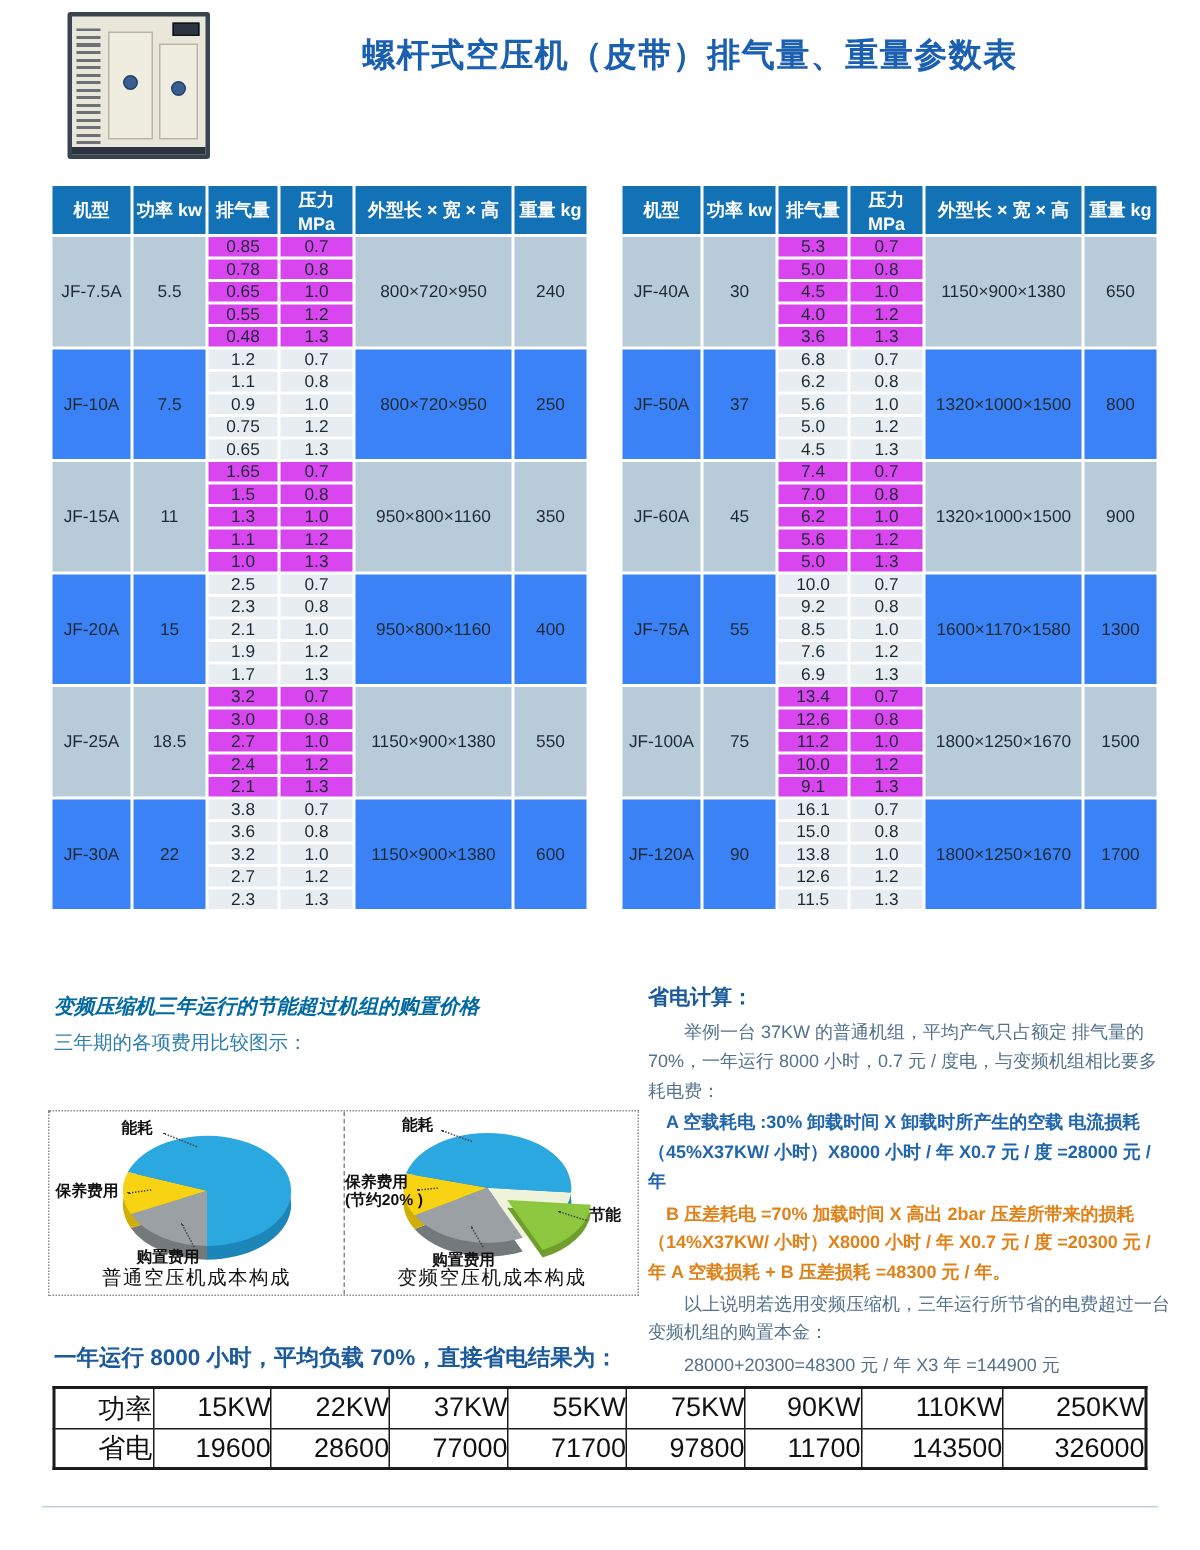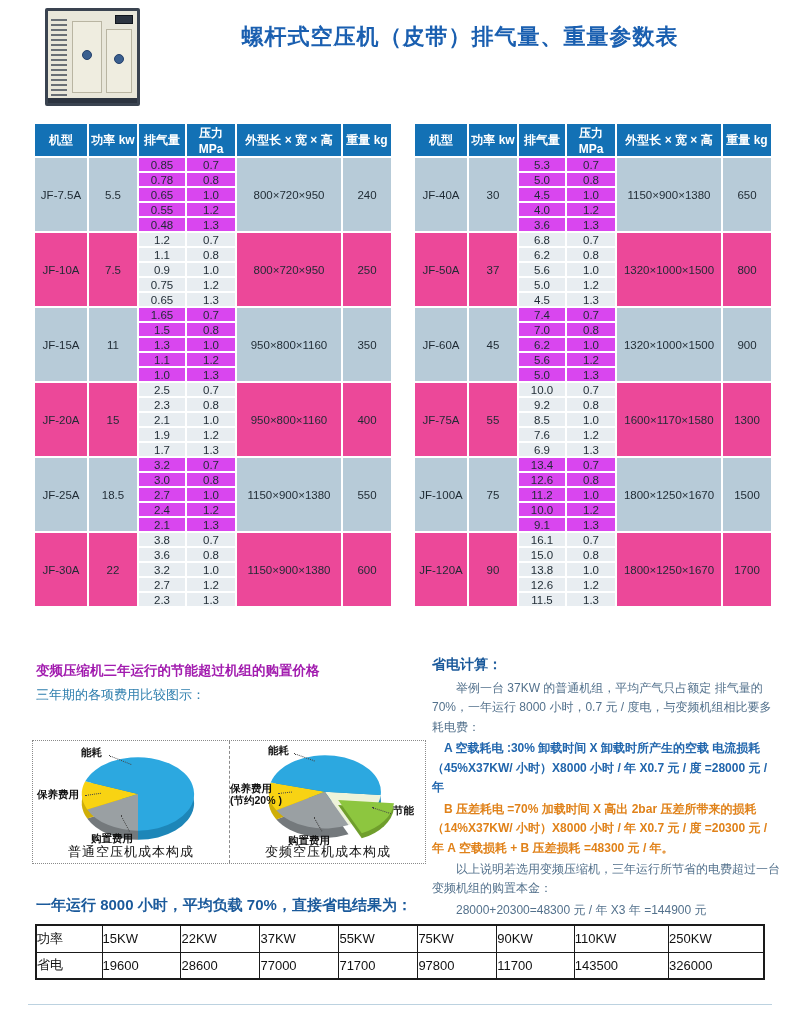--- a/index.html
+++ b/index.html
@@ -26,25 +26,25 @@
   
   .spec { position:absolute; top:122px; border-collapse:separate; border-spacing:2px;
     background:#ffffff; table-layout:fixed; }
   #spec-left  { left:33px; }
   #spec-right { left:413px; }
   .spec th { background:#1371b5; color:#ffffff; font-size:12px; font-weight:600;
     height:32px; text-align:center; padding:0 1px; }
   .spec td { font-size:11.5px; color:#1e2a33; text-align:center; height:13px; padding:0; }
   .spec tr.g-dark  td.big { background:#b7cbd8; }
   .spec tr.g-dark  td.sub { background:#d946ef; }
-  .spec tr.g-light td.big { background:#ec4899; }
+  .spec tr.g-light td.big { background:#3b82f6; }
   .spec tr.g-light td.sub { background:#e8edf1; }
 
   
-  #cost-heading { position:absolute; left:36px; top:662px; font-size:13.5px; font-weight:bold; color:#a21caf; }
+  #cost-heading { position:absolute; left:36px; top:662px; font-size:13.5px; font-weight:bold; color:#0369a1;font-style:italic; }
   #cost-subheading { position:absolute; left:36px; top:686px; font-size:13px; color:#2f7fae; }
 
   #pie-box { position:absolute; left:32px; top:740px; width:394px; height:124px;
     border:1px dotted #8a8a8a; }
   #pie-box .divider { position:absolute; left:50%; top:0; height:100%; border-left:1px dashed #8a8a8a; }
   .pie-half { position:absolute; top:0; width:196px; height:122px; }
   .pie-half.left { left:0; } .pie-half.right { left:197px; }
   .pie-svg { position:absolute; }
   .pie-label { position:absolute; font-size:10.5px; font-weight:bold; color:#111; line-height:1.1; white-space:nowrap; }
   .pie-caption { position:absolute; bottom:2px; width:100%; text-align:center;
@@ -57,22 +57,22 @@
   #saving p { font-size:12px; line-height:1.62; margin-bottom:2px; }
   #saving .plain { color:#53718c; text-indent:2em; }
   #saving .item-a { color:#2166ad; font-weight:bold; text-indent:1em; }
   #saving .item-b { color:#e0821a; font-weight:bold; text-indent:1em; }
   #saving .formula { color:#53718c; text-indent:2em; }
 
   
   #result-heading { position:absolute; left:36px; top:896px; font-size:15px; font-weight:bold; color:#1b5a9b; }
   #result-table { position:absolute; left:35px; top:924px; width:730px;
     border-collapse:collapse; background:#ffffff; }
-  #result-table td { border:1.5px solid #1a1a1a; height:27px; text-align:left;
-    font-size:13px; color:#111; }
+  #result-table td { border:1.5px solid #1a1a1a; height:27px; text-align:right;
+    font-size:18px; color:#111; }
   #result-table { border:2px solid #1a1a1a; }
   #result-table td.lbl { width:66px; }
 
   #footer-rule { position:absolute; left:28px; right:28px; top:1004px; border-top:1px solid #bcd2e0; }
 </style>
 </head>
 <body>
 
 <div id="page">
 

